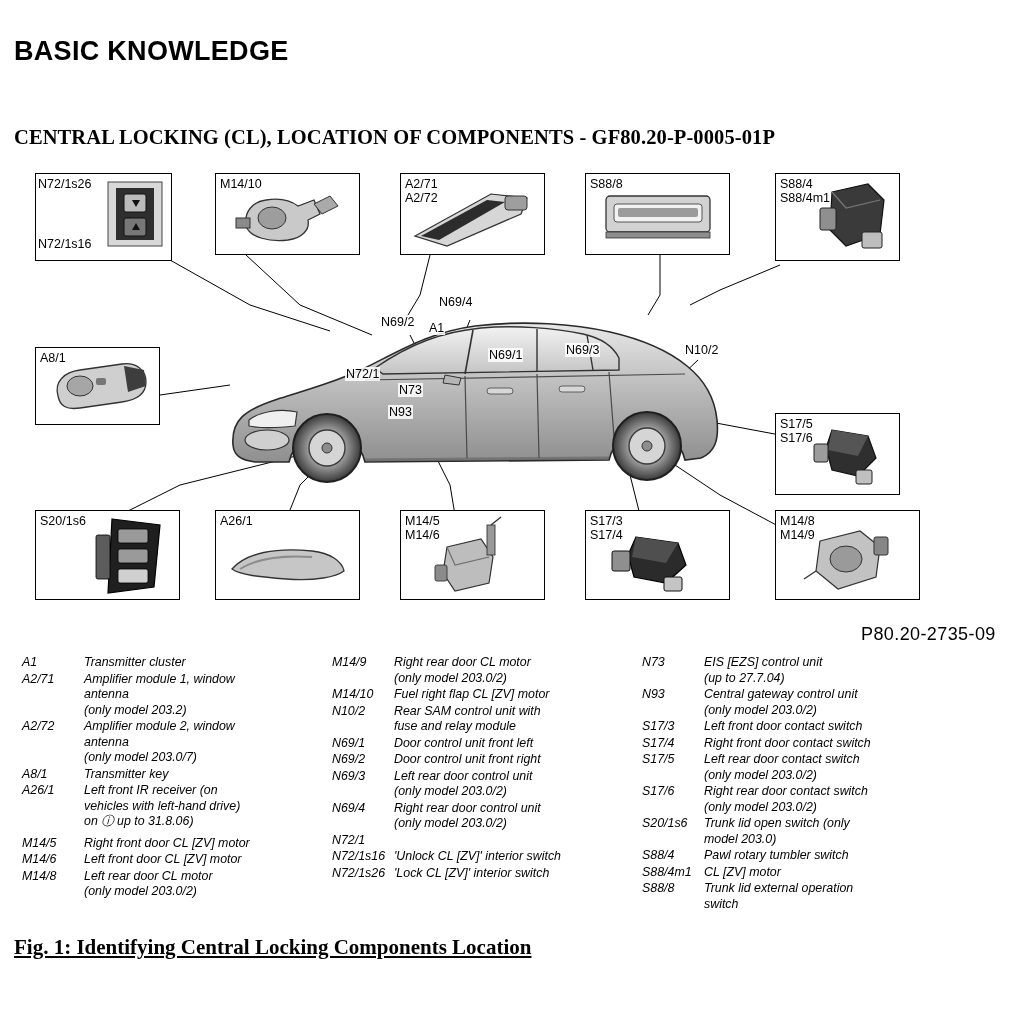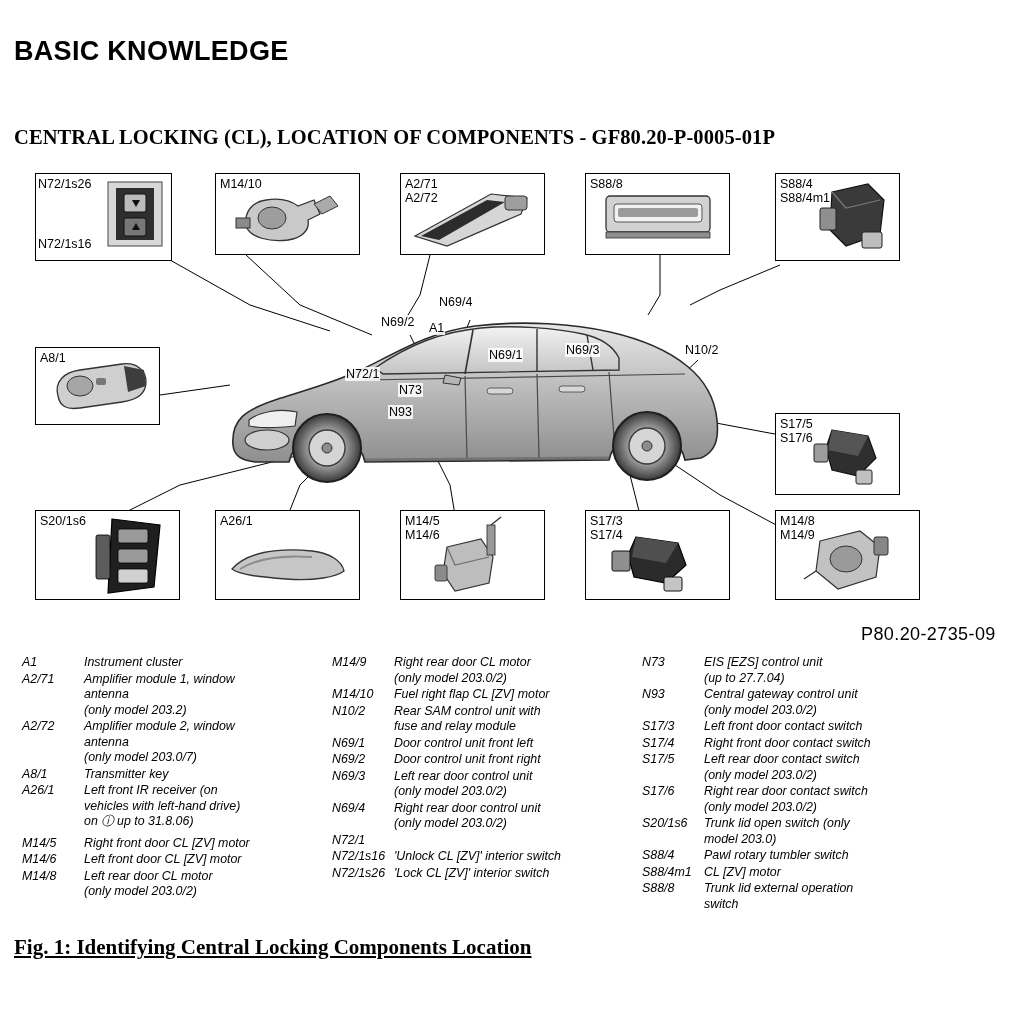--- a/index.html
+++ b/index.html
@@ -396,21 +396,21 @@
 
   </div>
 
   <div class="pcode">P80.20-2735-09</div>
 
   <div class="legend">
 
     <div class="legcol c1">
       <div class="legrow">
         <div class="legkey">A1</div>
-        <div class="legdesc">Instrument cluster</div>
+        <div class="legdesc">Transmitter cluster</div>
       </div>
       <div class="legrow">
         <div class="legkey">A2/71</div>
         <div class="legdesc">Amplifier module 1, window
 antenna
 (only model 203.2)</div>
       </div>
       <div class="legrow">
         <div class="legkey">A2/72</div>
         <div class="legdesc">Amplifier module 2, window

